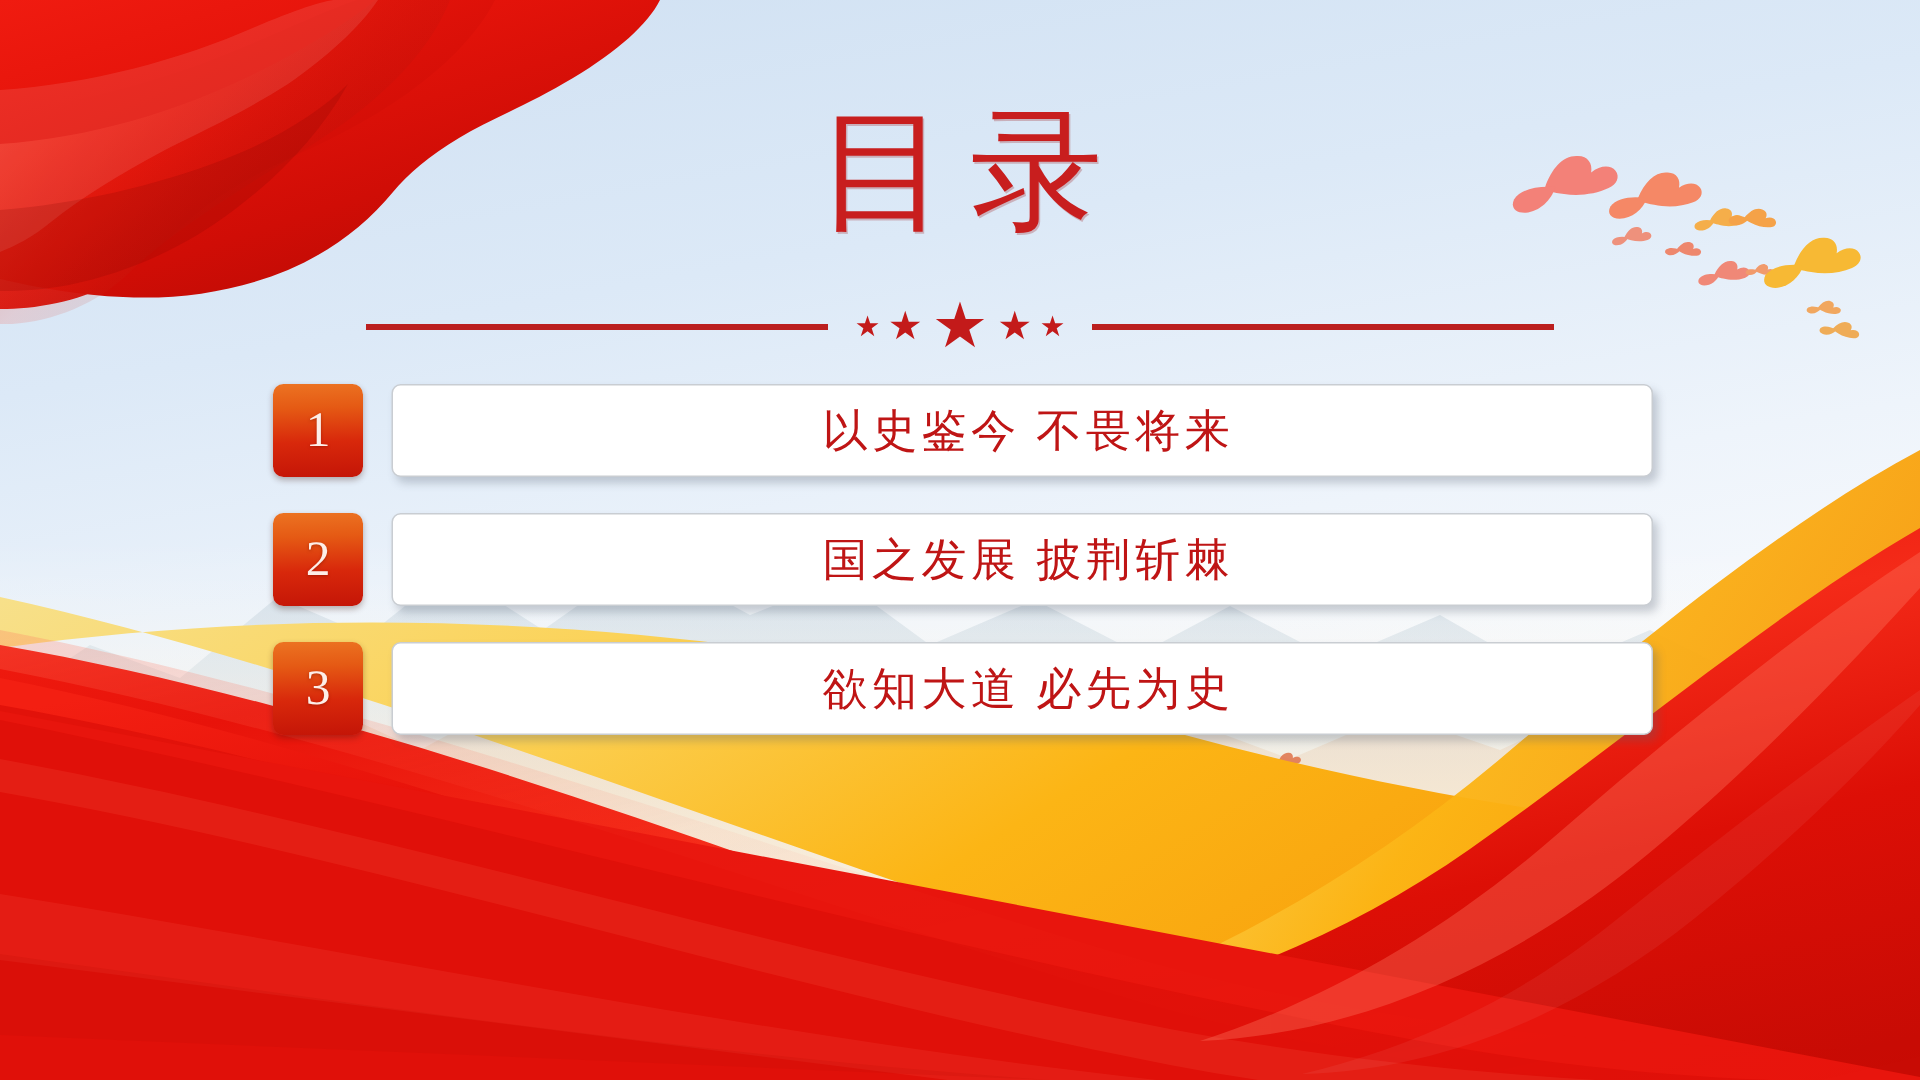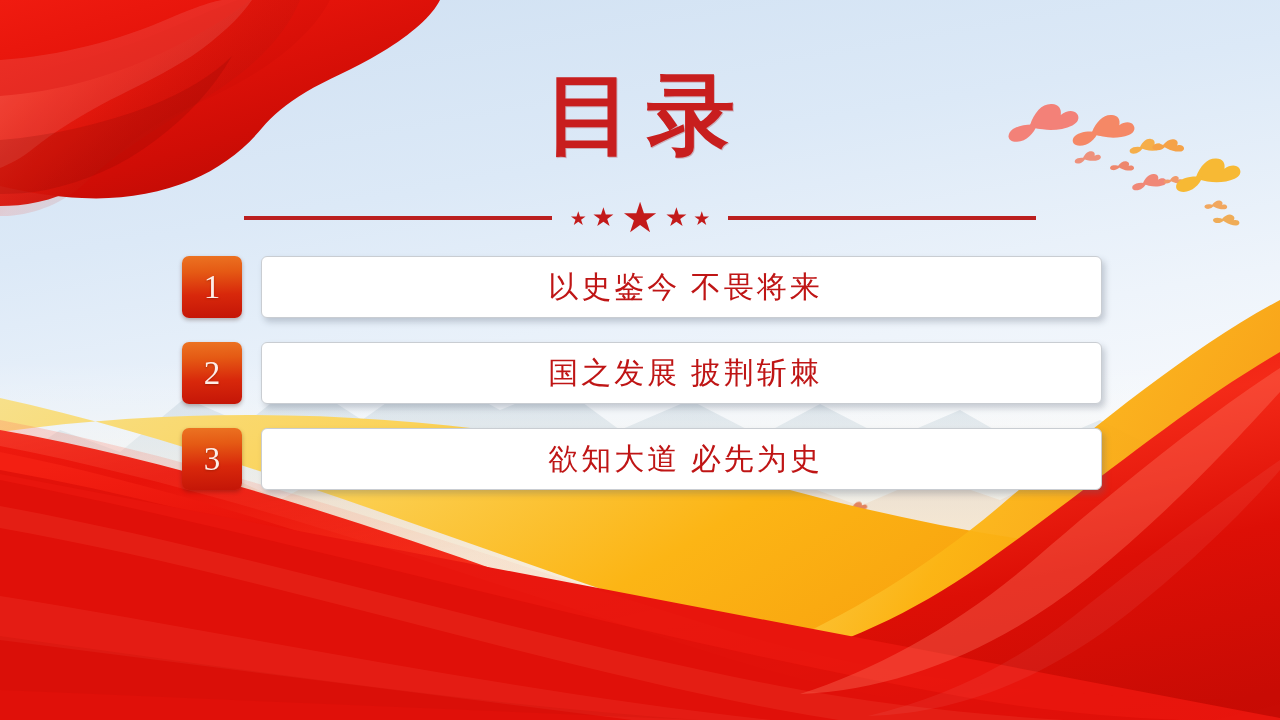--- a/index.html
+++ b/index.html
@@ -31,21 +31,21 @@
     width: 1280px;
     text-align: center;
     z-index: 20;
   }
   .title-text {
     font-family: "Liberation Serif", "DejaVu Serif", serif;
     font-size: 88px;
     line-height: 1;
     letter-spacing: 14px;
     color: #c81e1e;
-    font-weight: 700;
+    font-weight: 400;
     text-shadow: 1px 1px 0 rgba(150,10,10,0.25);
     padding-left: 14px;
   }
 
   .divider {
     position: absolute;
     top: 196px;
     left: 0;
     width: 1280px;
     height: 44px;

